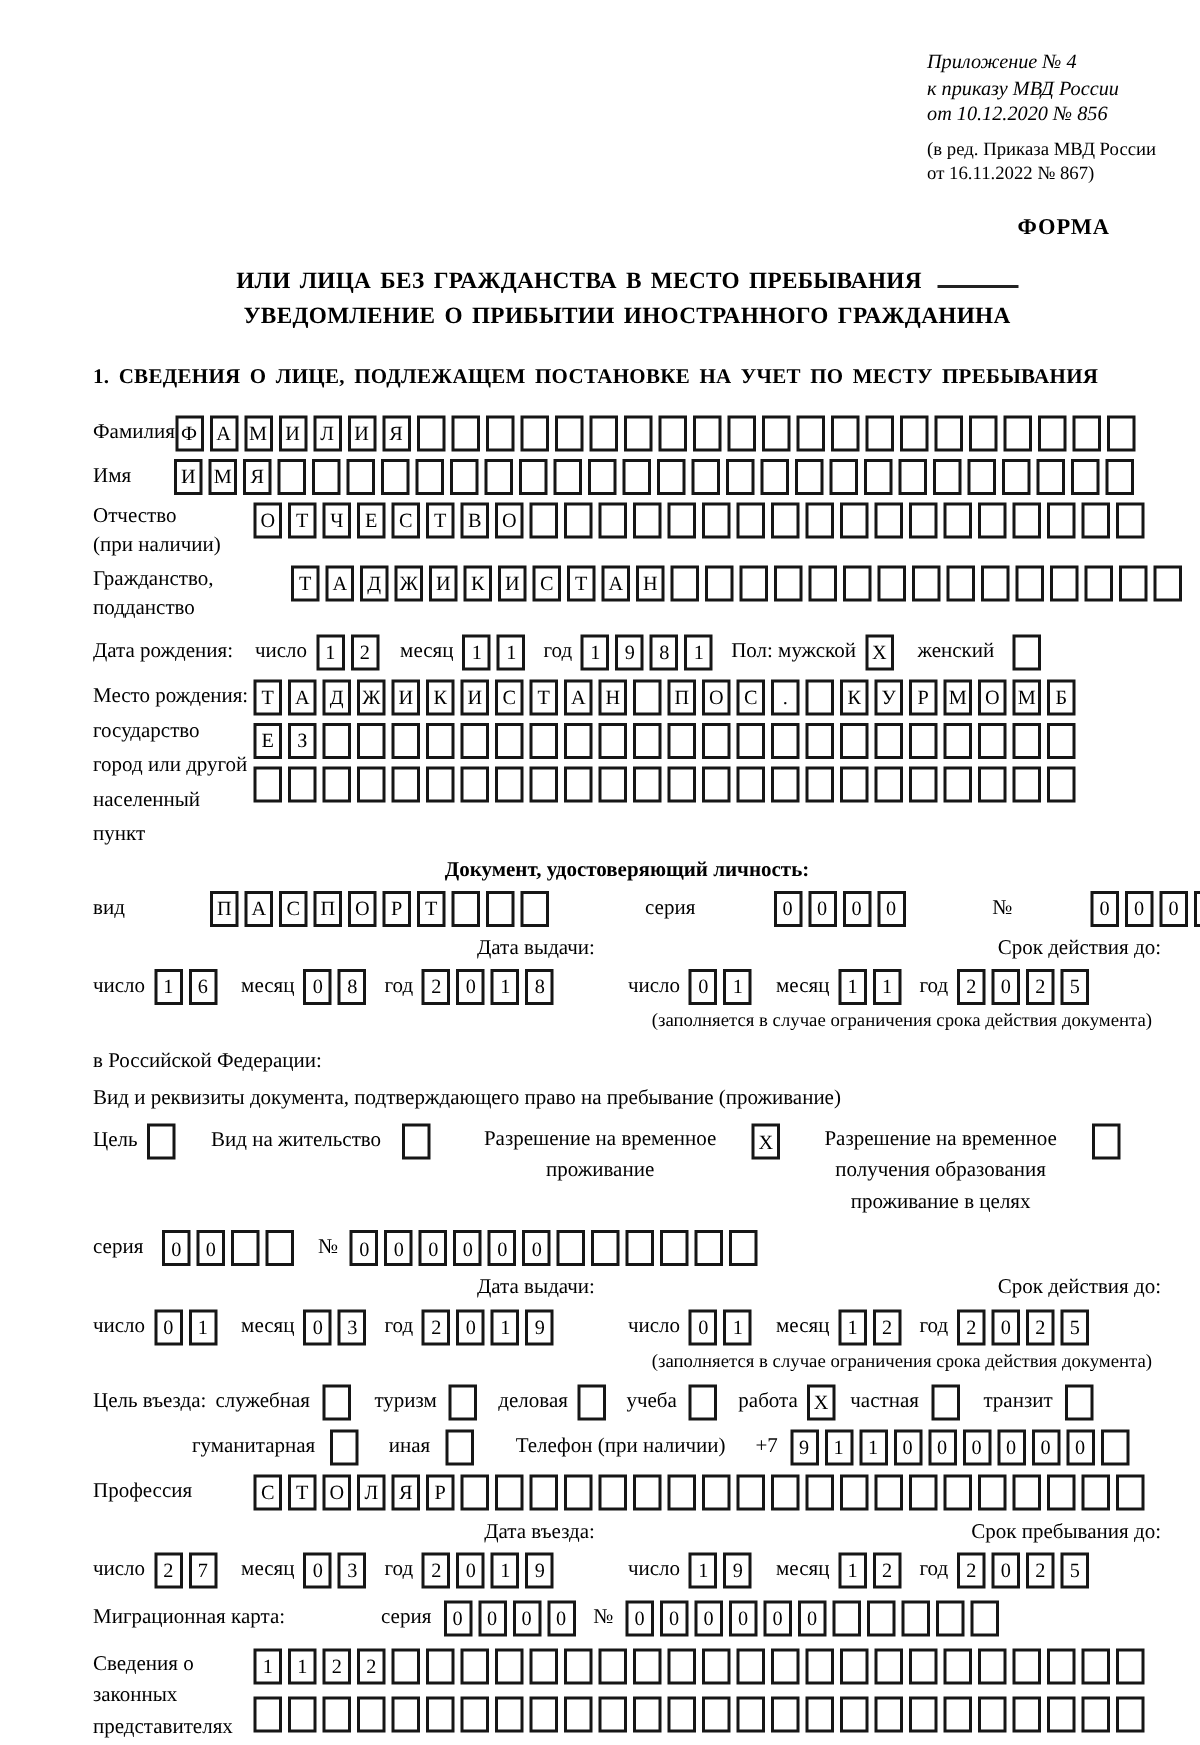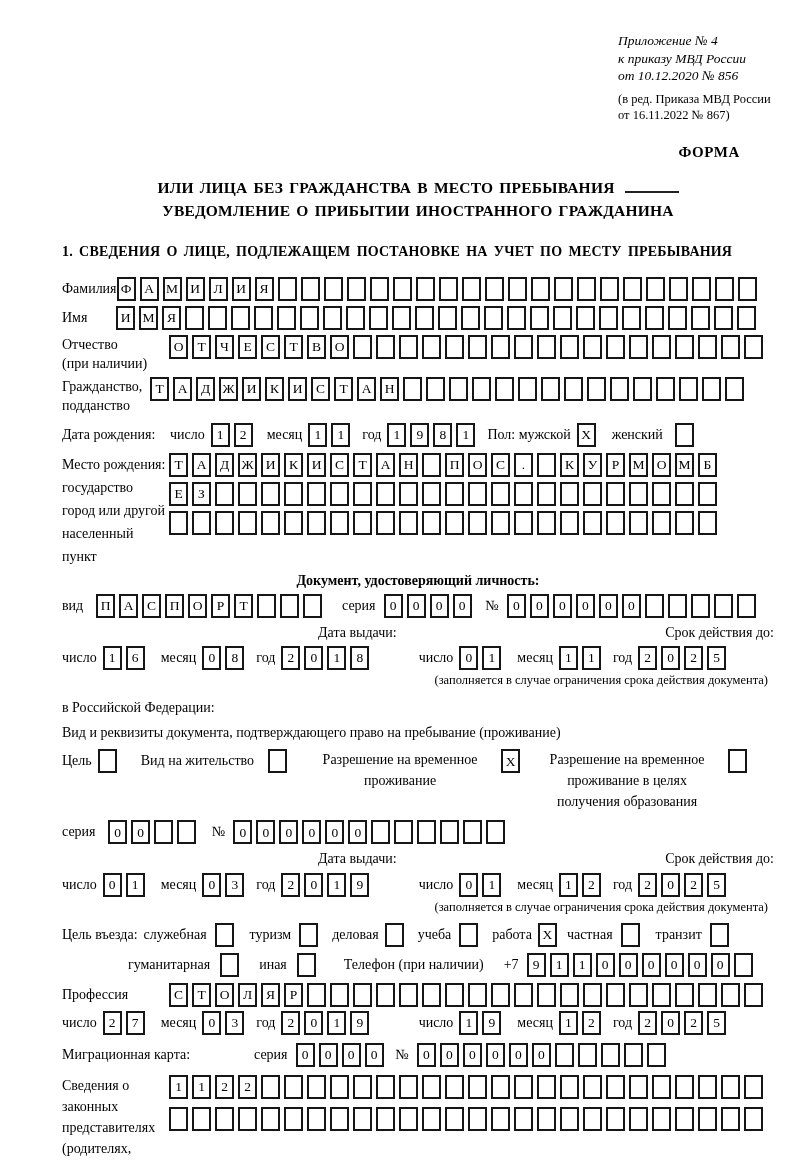--- a/index.html
+++ b/index.html
@@ -29,21 +29,21 @@
   .frow.top{align-items:flex-start;}
   .lbl{flex:0 0 auto;}
   .w54{flex:0 0 54px;}
   .w88{flex:0 0 88px;}
   .w100{flex:0 0 100px;}
   .w107{flex:0 0 107px;}
   .w150{flex:0 0 152px;}
   .ml6{margin-left:6px;} .ml8{margin-left:8px;} .ml10{margin-left:10px;}
   .ml12{margin-left:12px;} .ml14{margin-left:14px;} .ml16{margin-left:16px;}
   .ml20{margin-left:20px;} .ml24{margin-left:24px;} .ml40{margin-left:40px;}
-  .mt4{margin-top:4px;} .mt5{margin-top:5px;} .mt6{margin-top:6px;}
+  .mt4{margin-top:4px;gap:44px;} .mt5{margin-top:5px;} .mt6{margin-top:6px;}
   .mt8{margin-top:8px;} .mt16{margin-top:16px;}
   .two-line div{line-height:19px;}
   .stack{display:flex;flex-direction:column;}
   .stack .crow{margin-bottom:5px;}
   .lbl-stack div{line-height:23px;}
   .doc-header{text-align:center;font-weight:bold;margin-top:4px;font-size:14px;}
   
   .twocol{display:flex;margin-top:6px;}
   .col-l{flex:0 0 47%;}
   .col-r{flex:0 0 53%;padding-left:22px;box-sizing:border-box;}
@@ -450,22 +450,22 @@
         <div>Разрешение на временное</div>
         <div>проживание</div>
       </span>
       <span class="cells ml8" style="align-self:flex-start;">
           <span class="cell">X</span>
         </span>
     </span>
     <span class="opt ml10">
       <span class="center-3">
         <div>Разрешение на временное</div>
+        <div>получения образования</div>
         <div>проживание в целях</div>
-        <div>получения образования</div>
       </span>
       <span class="cells ml8" style="align-self:flex-start;">
           <span class="cell"></span>
         </span>
     </span>
   </div>
 
   <div class="frow mt8">
     <span class="lbl" style="flex:0 0 46px;">серия</span>
     <span class="cells">
@@ -637,20 +637,24 @@
         <span class="cell"></span>
         <span class="cell"></span>
         <span class="cell"></span>
         <span class="cell"></span>
         <span class="cell"></span>
         <span class="cell"></span>
         <span class="cell"></span>
       </span>
   </div>
 
+  <div class="twocol mt8">
+    <div class="col-l col-h">Дата въезда:</div>
+    <div class="col-r col-h">Срок пребывания до:</div>
+  </div>
   <div class="twocol" style="margin-top:4px;">
     <div class="col-l dgroup">
       <span class="dl">число</span>
       <span class="cells">
           <span class="cell">2</span>
           <span class="cell">7</span>
         </span>
       <span class="dl ml12">месяц</span>
       <span class="cells">
           <span class="cell">0</span>

